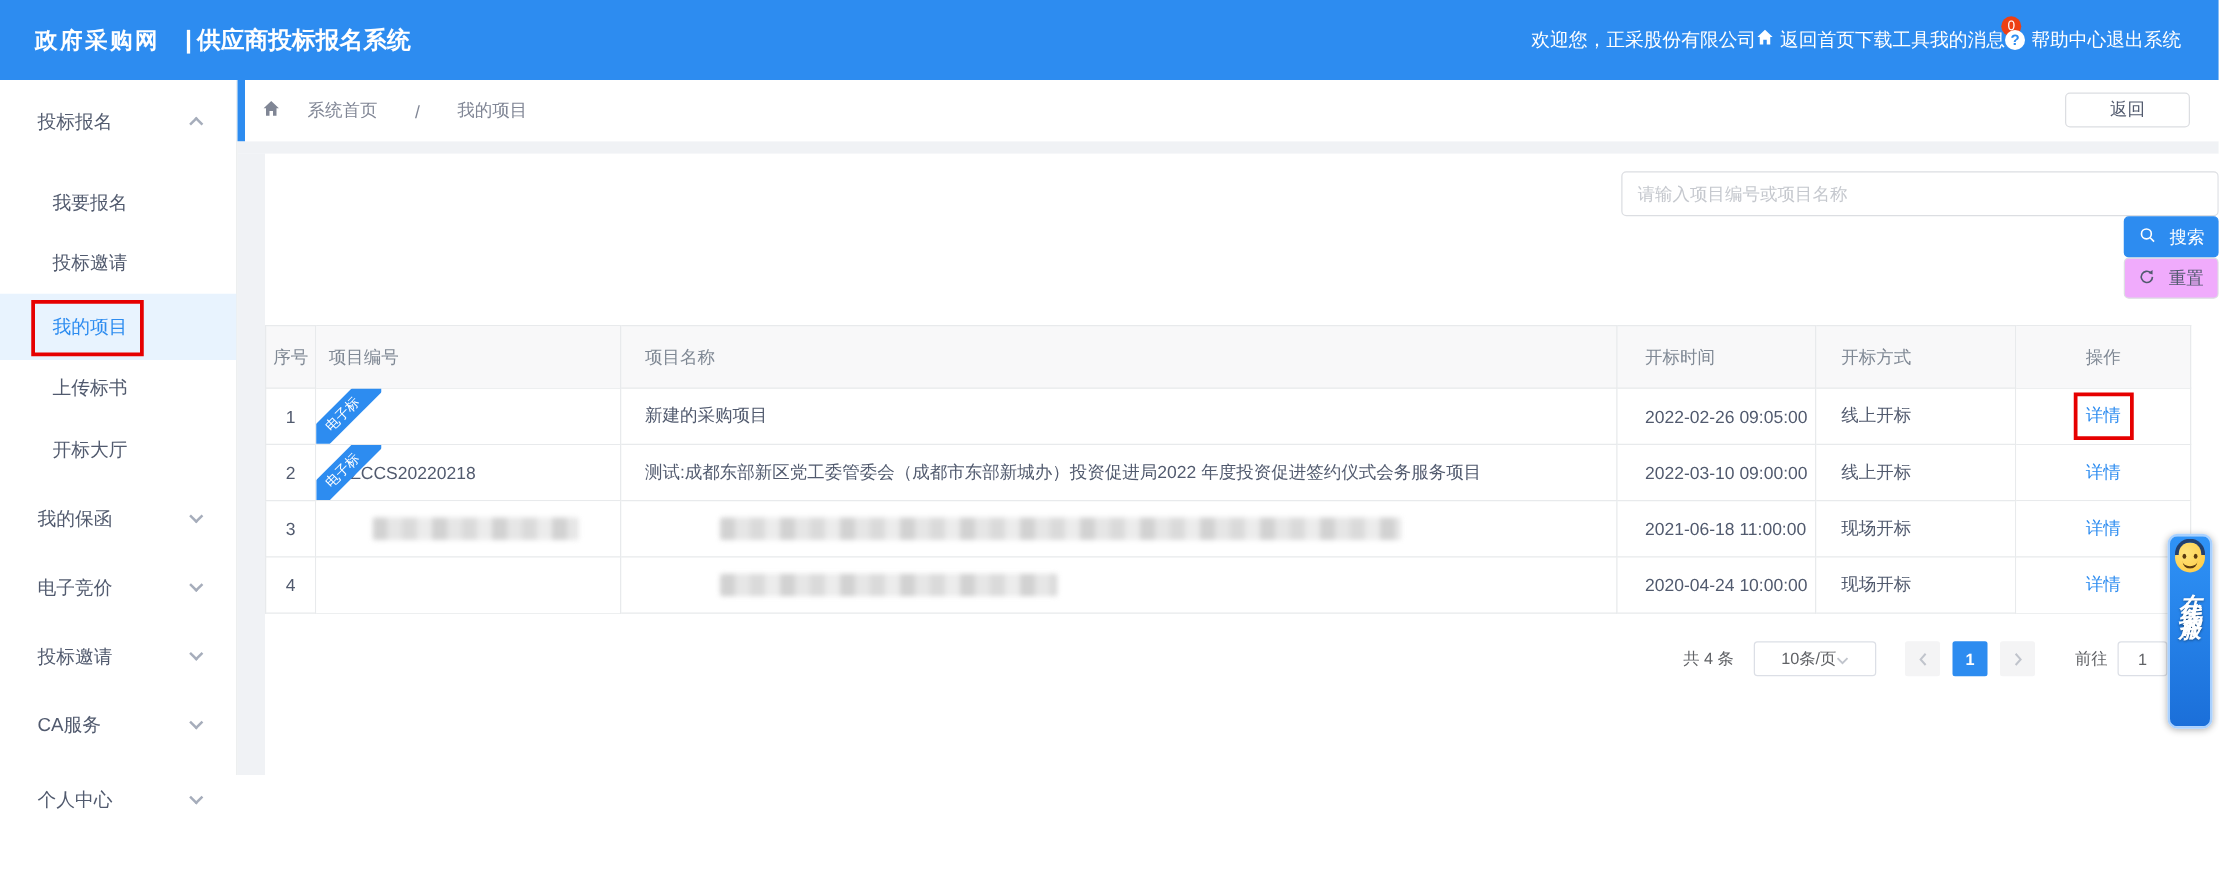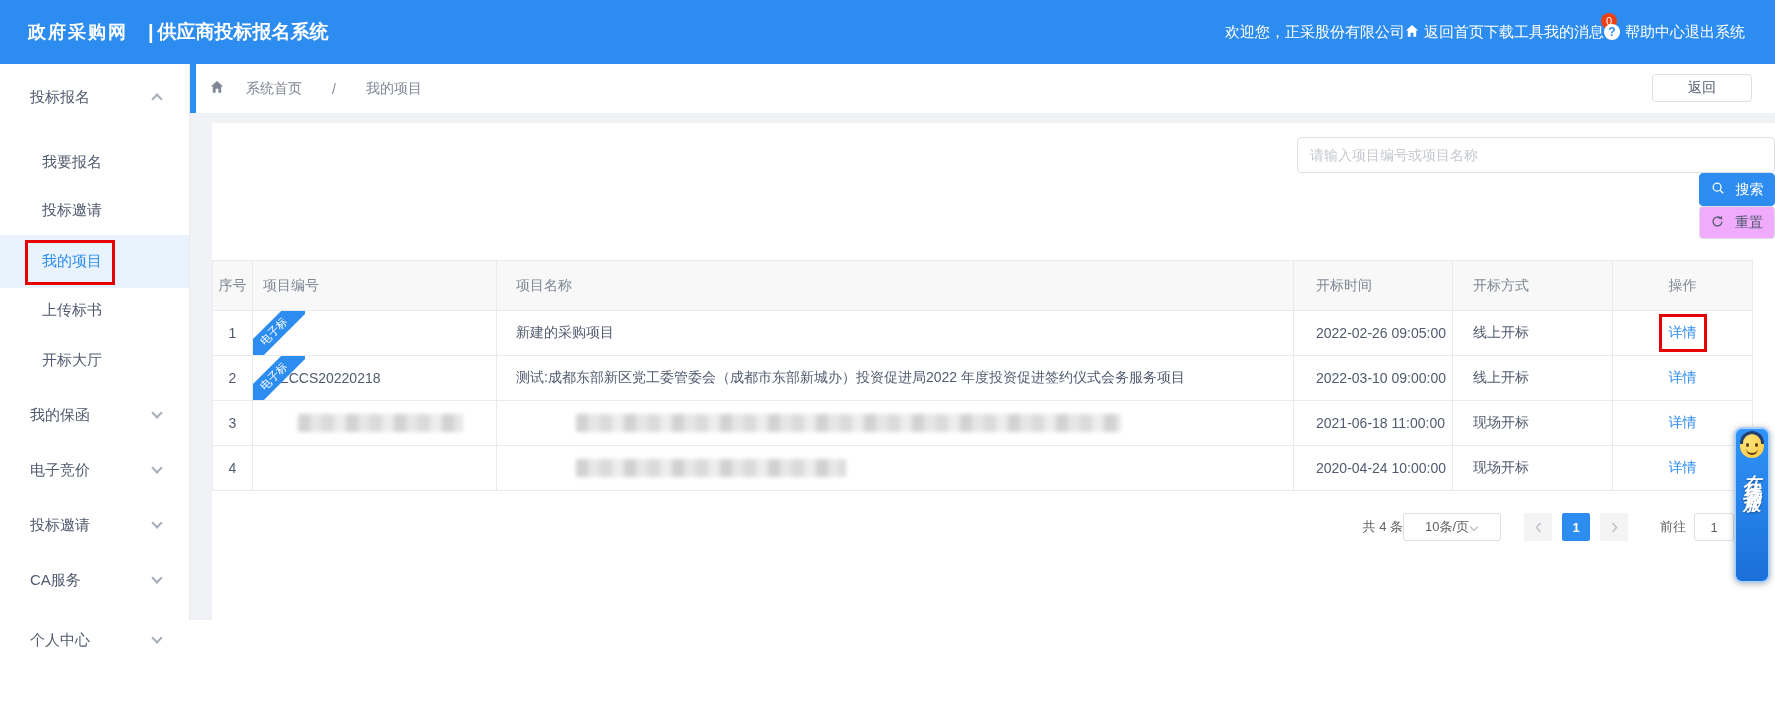--- a/index.html
+++ b/index.html
@@ -90,21 +90,21 @@
 
   .mosaic { height:18px; border-radius:2px; opacity:.8; filter:blur(2px);
     background:repeating-linear-gradient(90deg,#c7c7c7 0 12px,#e0e0e0 12px 24px,#d2d2d2 24px 36px,#e8e8e8 36px 48px); }
   .mosaic-code { width:165px; margin-left:35px; }
   .mosaic-name-3 { width:545px; margin-left:60px; }
   .mosaic-name-4 { width:270px; margin-left:60px; }
 
   
   .pagination { display:flex; align-items:center; justify-content:flex-end;
     margin:22px 41px 0 0; font-size:13px; color:#606266; }
-  .pg-total { }
+  .pg-total { margin-right:16px; }
   .pg-size { width:98px; height:28px; border:1px solid #dcdfe6; border-radius:3px;
     display:flex; align-items:center; justify-content:center; cursor:pointer;
     margin-right:23px; background:#fff; }
   .pg-btn { width:28px; height:28px; background:#f4f4f5; border-radius:2px;
     display:flex; align-items:center; justify-content:center; cursor:pointer; }
   .pg-prev { margin-right:10px; }
   .pg-page { width:28px; height:28px; background:#2d8cf0; color:#fff; border-radius:2px;
     display:flex; align-items:center; justify-content:center; font-weight:bold; margin-right:10px; cursor:pointer; }
   .pg-next { margin-right:32px; }
   .pg-goto-label { margin-right:8px; }

